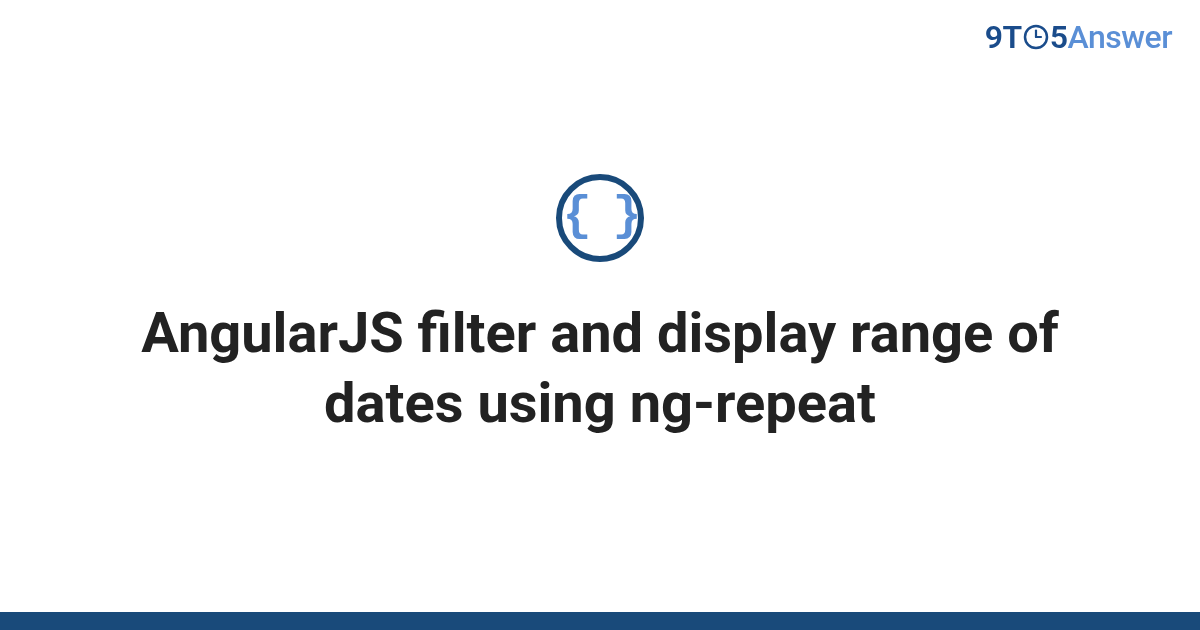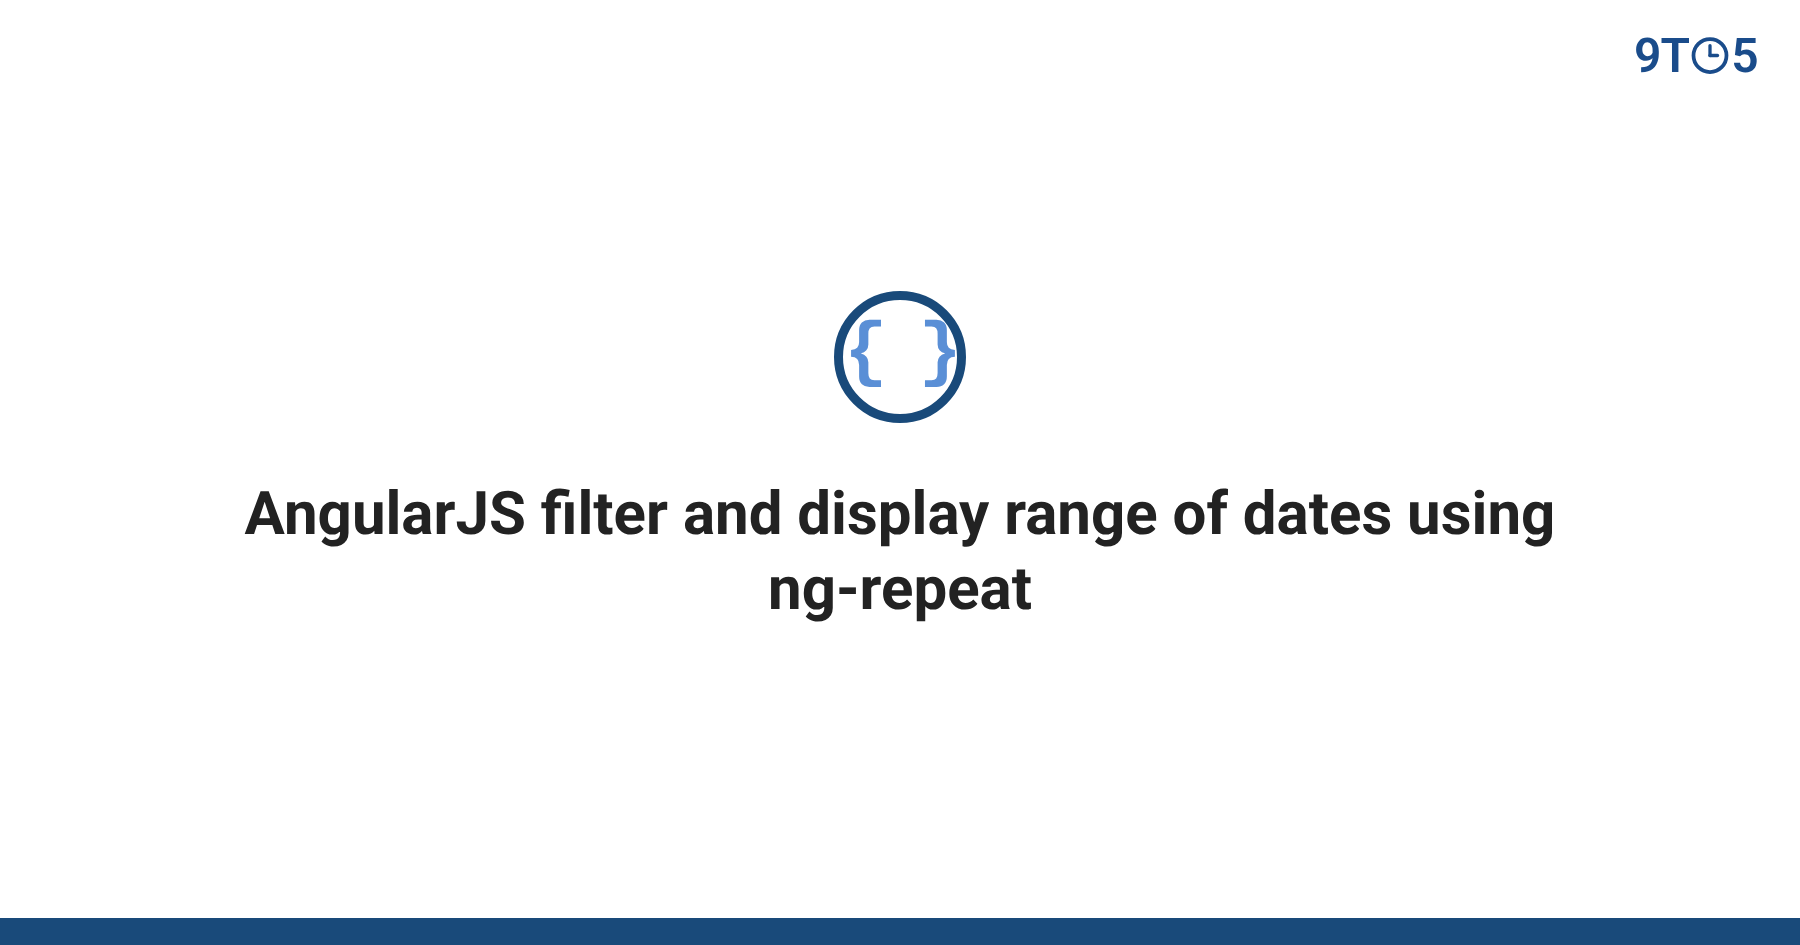--- a/index.html
+++ b/index.html
@@ -69,21 +69,21 @@
     .icon-braces {
       font-size: 48px;
       font-weight: 700;
       color: #5a8fd6;
       letter-spacing: -4px;
       font-family: Consolas, "Courier New", monospace;
       line-height: 1;
       transform: translateY(-2px);
     }
     .title {
-      font-size: 40px;
+      font-size: 56px;
       font-weight: 700;
       color: #222222;
       text-align: center;
       line-height: 1.25;
       max-width: 1000px;
       padding: 0 40px;
     }
     .footer-bar {
       position: absolute;
       bottom: 0;
@@ -100,20 +100,21 @@
   <span class="nine">9</span>
   <span class="t">T</span>
   <span class="clock-wrap">
     <svg width="26" height="26" viewBox="0 0 26 26">
       <circle cx="13" cy="13" r="11" fill="none" stroke="#1a4c8b" stroke-width="2.5"></circle>
       <line x1="13" y1="13" x2="13" y2="6.5" stroke="#1a4c8b" stroke-width="2.2" stroke-linecap="round"></line>
       <line x1="13" y1="13" x2="18" y2="13" stroke="#1a4c8b" stroke-width="2.2" stroke-linecap="round"></line>
     </svg>
   </span>
   <span class="five">5</span>
+  <span class="answer">Answer</span>
 </div>
 
 <div class="content">
   <div class="icon-circle">
     <span class="icon-braces">{ }</span>
   </div>
   <h1 class="title">AngularJS filter and display range of dates using ng-repeat</h1>
 </div>
 
 <div class="footer-bar"></div>

